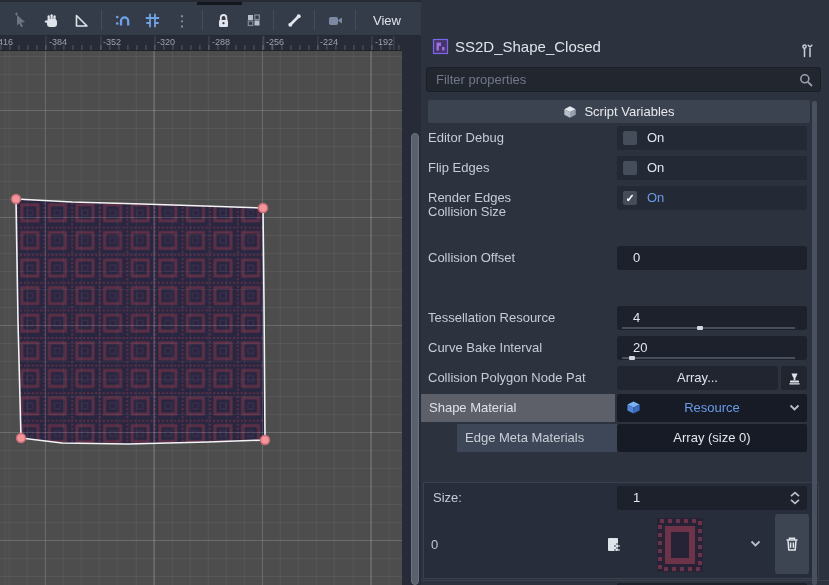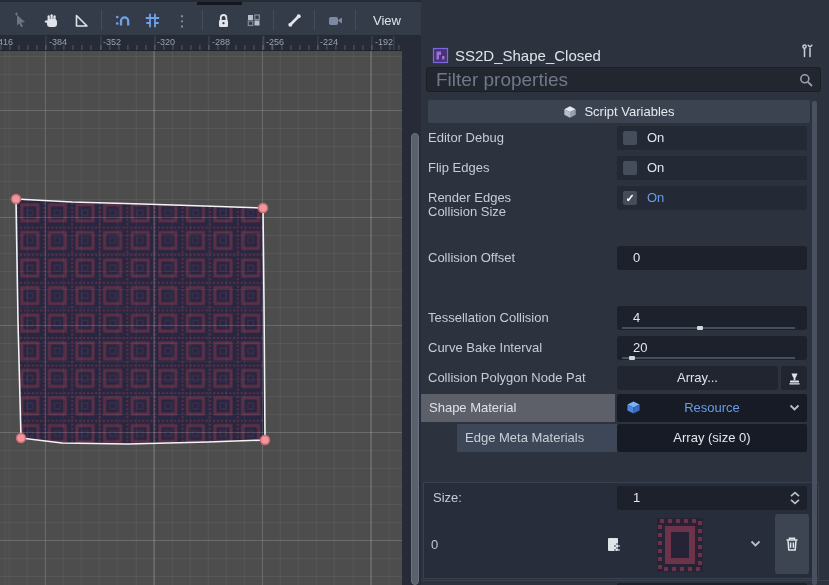--- a/index.html
+++ b/index.html
@@ -40,29 +40,29 @@
       repeating-linear-gradient(to bottom,rgba(255,255,255,.05) 0 1px,transparent 1px 17.92px);
     background-position:45px 0,0 59px,8.8px 0,0 5px;}
 
   
   .vscroll{position:absolute;left:402px;top:36px;width:19px;height:549px;background:#262b37;}
   .vthumb{position:absolute;left:9px;top:97px;width:8px;height:452px;background:#59606e;
           border:1px solid #6c7380;border-radius:4px;box-sizing:border-box;}
 
   
   .inspector{position:absolute;left:421px;top:0;width:408px;height:585px;background:#2c333f;}
-  .title-row{position:absolute;left:0;top:38px;width:100%;height:26px;display:flex;align-items:flex-end;}
+  .title-row{position:absolute;left:0;top:38px;width:100%;height:26px;display:flex;align-items:flex-start;}
   .obj-icon{margin-left:11px;flex:0 0 auto;}
   .obj-name{margin-left:6px;color:#dfe3ea;font-size:15px;}
   .tools-btn{position:absolute;right:12px;top:3px;width:22px;height:20px;display:flex;align-items:center;justify-content:center;}
 
   .filter{position:absolute;left:5px;top:67px;width:395px;height:25px;background:#21262f;
           border:1px solid #1a1f28;border-radius:3px;box-sizing:border-box;}
   .filter input{position:absolute;inset:0;background:transparent;border:none;outline:none;
-          color:#f9a8d4;font-family:"Liberation Sans",sans-serif;font-size:19px;padding:0 26px 0 9px;}
+          color:#f9a8d4;font-family:"Liberation Sans",sans-serif;font-size:13px;padding:0 26px 0 9px;}
   .filter input::placeholder{color:#707889;opacity:1;}
   .filter .mag{position:absolute;right:6px;top:4px;}
 
   .section{position:absolute;left:7px;top:100px;width:382px;height:23px;background:#3c4350;border-radius:2px;
            display:flex;align-items:center;justify-content:center;gap:7px;color:#e6e9ee;}
 
   .prow{position:absolute;left:0;width:100%;height:28px;}
   .plabel{position:absolute;left:7px;top:0;width:185px;line-height:28px;white-space:nowrap;overflow:hidden;color:#c6ccd6;}
   .plabel-cell{position:absolute;left:0;top:0;width:194px;height:28px;line-height:28px;padding-left:8px;
                box-sizing:border-box;white-space:nowrap;overflow:hidden;}
@@ -366,21 +366,21 @@
   <div class="prow" style="top:198px">
     <span class="plabel">Collision Size</span>
   </div>
   <div class="prow" style="top:244px">
     <span class="plabel">Collision Offset</span>
     <div class="pval vfield">
       <span class="fieldtext">0</span>
     </div>
   </div>
   <div class="prow" style="top:304px">
-    <span class="plabel">Tessellation Collision</span>
+    <span class="plabel">Tessellation Resource</span>
     <div class="pval vfield">
       <span class="fieldtext">4</span>
       <span class="slider-line"></span>
       <span class="slider-grab" style="left:80px"></span>
     </div>
   </div>
   <div class="prow" style="top:334px">
     <span class="plabel">Curve Bake Interval</span>
     <div class="pval vfield">
       <span class="fieldtext">20</span>

